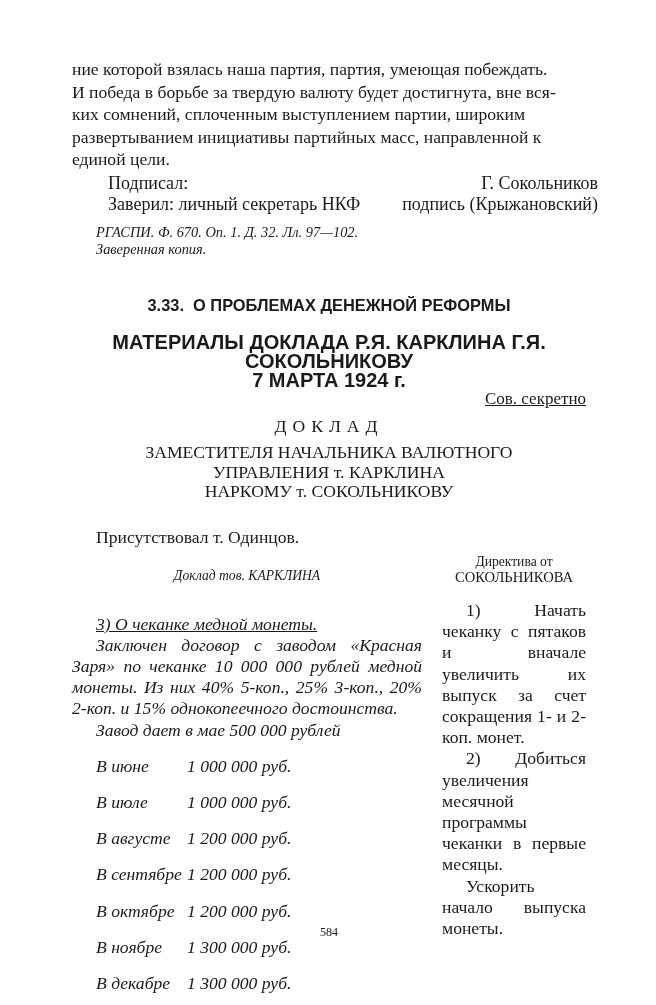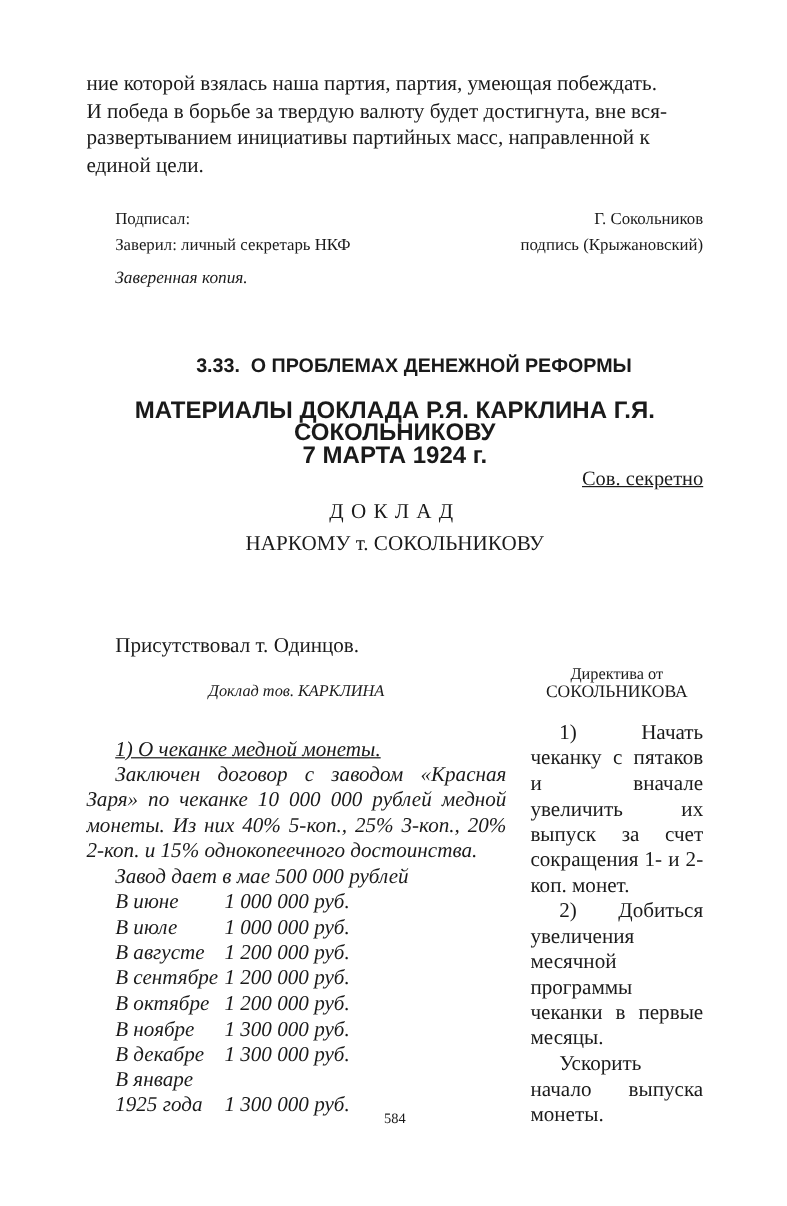--- a/index.html
+++ b/index.html
@@ -5,92 +5,96 @@
     html, body { margin: 0; padding: 0; background: #ffffff; }
     body {
       width: 656px; height: 1005px; position: relative; overflow: hidden;
       color: #1a1a1a;
       font-family: "Liberation Serif", "DejaVu Serif", serif;
     }
     .page { position: absolute; left: 72px; top: 0; width: 514px; }
     .body-text { font-size: 17.6px; line-height: 22.6px; text-align: justify; margin: 0; }
     .intro { position: absolute; top: 58px; left: 0; width: 514px; }
     .intro p { margin: 0; text-align: justify; text-align-last: left; }
-    .sig { position: absolute; top: 173px; left: 24px; width: 490px; font-size: 14px; line-height: 21px; }
+    .sig { position: absolute; top: 173px; left: 36px; width: 490px; font-size: 18px; line-height: 21px; }
     .sig-row { display: flex; justify-content: space-between; }
     .source { position: absolute; top: 224px; left: 24px; font-style: italic; font-size: 14.4px; line-height: 17px; }
     .sans { font-family: "Liberation Sans", "DejaVu Sans", sans-serif; font-weight: bold; }
-    .sec-title { position: absolute; top: 296px; left: 16px; width: 514px; text-align: center; font-size: 16.4px; }
+    .sec-title { position: absolute; top: 296px; left: 0; width: 514px; text-align: center; font-size: 16.4px; }
     .sub-title { position: absolute; top: 333px; left: 0; width: 514px; text-align: center; font-size: 20px; line-height: 19px; }
     .secret { position: absolute; top: 389px; right: 0; font-size: 17px; text-decoration: underline; }
     .doc-title { position: absolute; top: 416px; left: 0; width: 514px; text-align: center; font-size: 17.6px; letter-spacing: 6px; }
     .doc-sub { position: absolute; top: 443px; left: 0; width: 514px; text-align: center; font-size: 17.6px; line-height: 19.5px; }
     .present { position: absolute; top: 527px; left: 24px; font-size: 17.6px; }
     .col-left { position: absolute; top: 560px; left: 0; width: 350px; font-style: italic; }
     .col-right { position: absolute; top: 555px; left: 370px; width: 144px; }
     .col-head { text-align: center; font-size: 13.6px; line-height: 14.5px; }
     .col-head-left { padding-top: 9px; }
     .col-body { margin-top: 30px; font-size: 17.6px; line-height: 21.2px; }
     .col-right .col-body { margin-top: 16px; }
     .ind { text-indent: 24px; }
     .j { text-align: justify; text-align-last: left; }
     .u { text-decoration: underline; }
     .sched { margin: 0; padding: 0; }
-    .sched-row { display: flex; padding-left: 24px; }
+    .sched-row { display: flex; padding-left: 24px; margin-top: 15px; }
     .sched-month { width: 91px; }
     .page-num { position: absolute; top: 925px; left: 0; width: 514px; text-align: center; font-size: 12px; }
   </style>
 </head>
 <body>
 
 <div class="page">
 
   <div class="intro body-text">
     <p>ние которой взялась наша партия, партия, умеющая побеждать.</p>
     <p>И победа в борьбе за твердую валюту будет достигнута, вне вся-</p>
+    <p>ких сомнений, сплоченным выступлением партии, широким</p>
     <p>развертыванием инициативы партийных масс, направленной к</p>
     <p style="text-align:left">единой цели.</p>
   </div>
 
   <div class="sig">
     <div class="sig-row">
       <span>Подписал:</span>
       <span>Г. Сокольников</span>
     </div>
     <div class="sig-row">
       <span>Заверил: личный секретарь НКФ</span>
       <span>подпись (Крыжановский)</span>
     </div>
   </div>
 
   <div class="source">
+    <div>РГАСПИ. Ф. 670. Оп. 1. Д. 32. Лл. 97—102.</div>
     <div>Заверенная копия.</div>
   </div>
 
   <div class="sec-title sans" style="white-space:pre">3.33.  О ПРОБЛЕМАХ ДЕНЕЖНОЙ РЕФОРМЫ</div>
 
   <div class="sub-title sans">
     <div>МАТЕРИАЛЫ ДОКЛАДА Р.Я. КАРКЛИНА Г.Я. СОКОЛЬНИКОВУ</div>
     <div>7 МАРТА 1924 г.</div>
   </div>
 
   <div class="secret">Сов. секретно</div>
 
   <div class="doc-title">ДОКЛАД</div>
 
   <div class="doc-sub">
+    <div>ЗАМЕСТИТЕЛЯ НАЧАЛЬНИКА ВАЛЮТНОГО</div>
+    <div>УПРАВЛЕНИЯ т. КАРКЛИНА</div>
     <div>НАРКОМУ т. СОКОЛЬНИКОВУ</div>
   </div>
 
   <div class="present">Присутствовал т. Одинцов.</div>
 
   <div class="col-left">
     <div class="col-head col-head-left">Доклад тов. КАРКЛИНА</div>
     <div class="col-body">
-      <div class="ind u">1) О чеканке медной монеты.</div>
+      <div class="ind u">3) О чеканке медной монеты.</div>
       <div class="ind j">Заключен договор с заводом «Красная Заря» по чеканке 10 000 000 рублей медной монеты. Из них 40% 5-коп., 25% 3-коп., 20% 2-коп. и 15% однокопеечного достоинства.</div>
       <div class="ind">Завод дает в мае 500 000 рублей</div>
       <div class="sched">
         <div class="sched-row">
             <span class="sched-month">В июне</span>
             <span>1 000 000 руб.</span>
           </div>
         <div class="sched-row">
             <span class="sched-month">В июле</span>
             <span>1 000 000 руб.</span>

